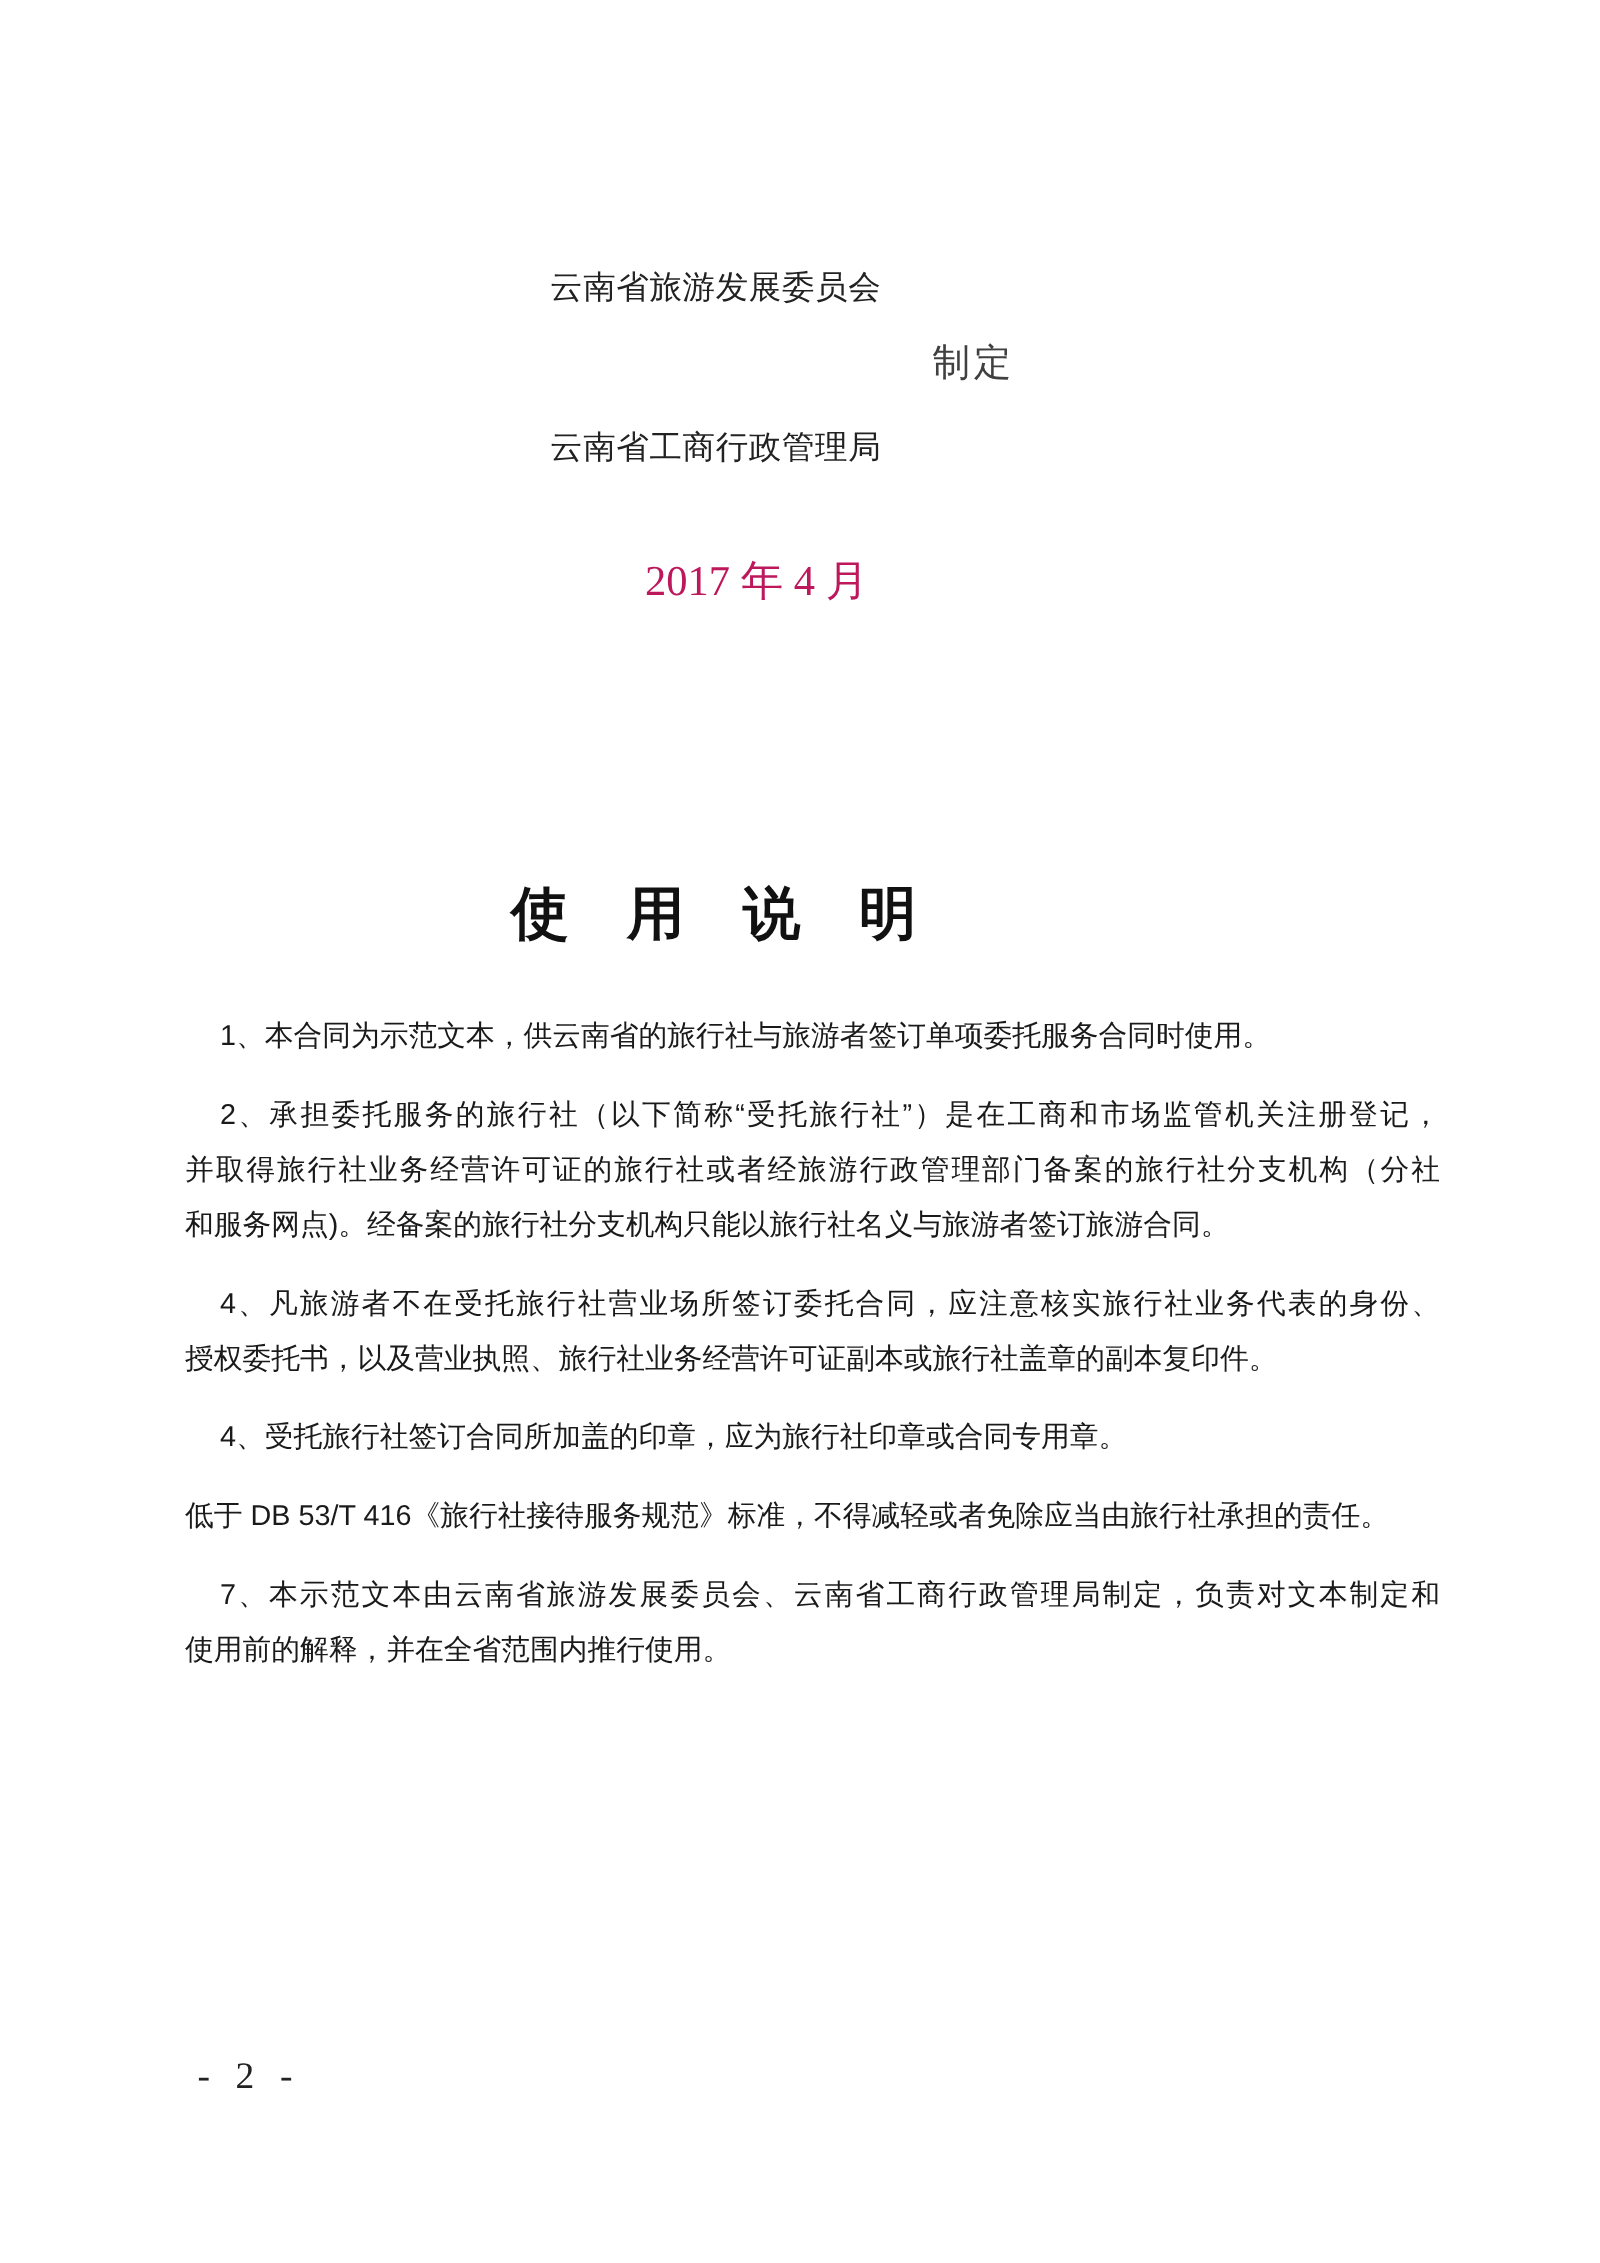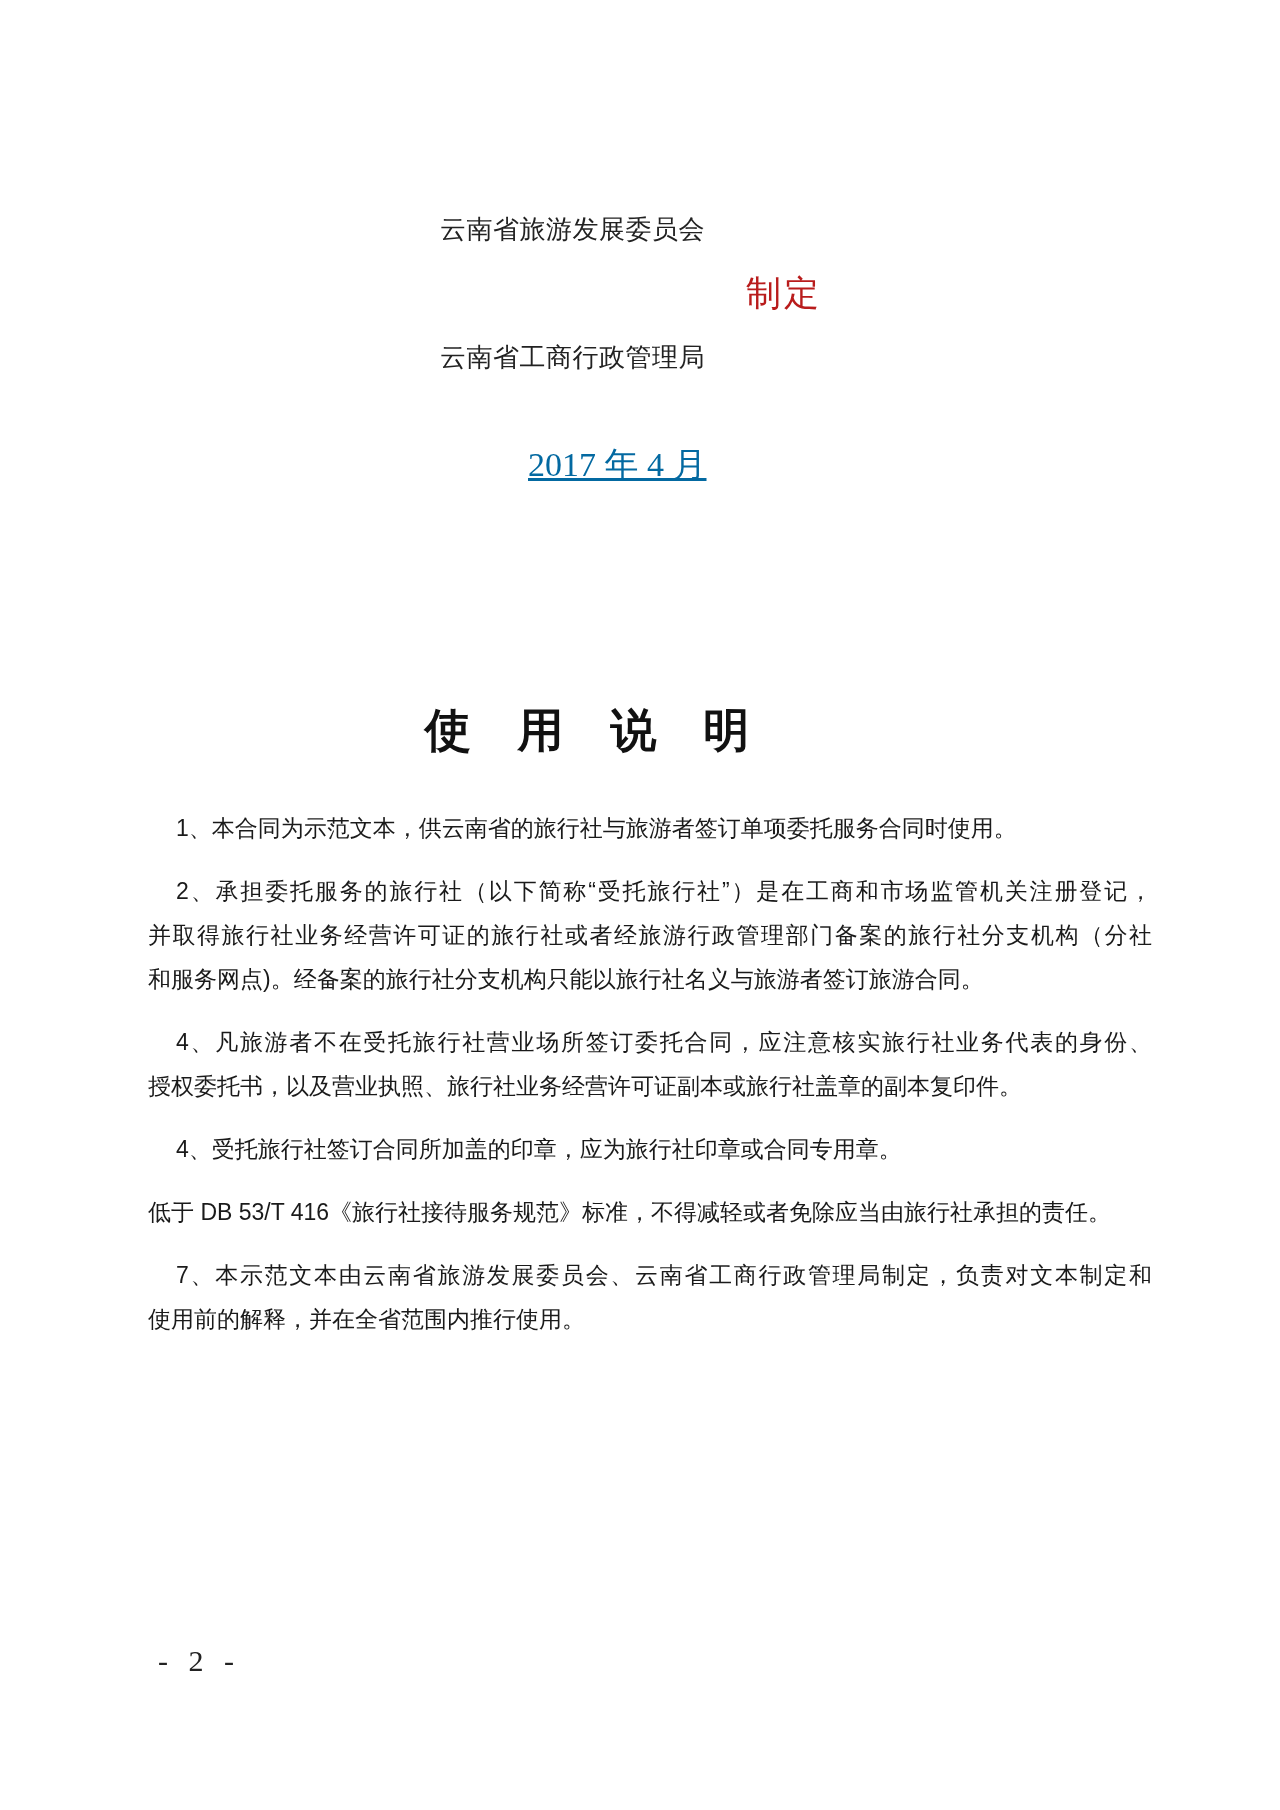--- a/index.html
+++ b/index.html
@@ -28,39 +28,38 @@
     color: #222222;
     white-space: nowrap;
   }
   .org-1 { top: 212px; }
   .org-2 { top: 340px; }
   .maker-label {
     position: absolute;
     left: 746px;
     top: 270px;
     font-family: "Liberation Serif", serif;
-    font-size: 35px;
+    font-size: 30px;
     letter-spacing: 3px;
-    color: #b91c1c;
+    color: #404040;
     white-space: nowrap;
   }
   .publish-date {
     position: absolute;
-    left: 528px;
+    left: 516px;
     top: 442px;
     font-family: "Liberation Serif", serif;
     font-size: 34px;
-    color: #0369a1;
+    color: #be185d;
     white-space: nowrap;
-    text-decoration: underline;
   }
   
   .doc-title {
     position: absolute;
-    left: 16px;
+    left: 0;
     top: 700px;
     width: 1144px;
     margin: 0;
     text-align: center;
     font-family: "Liberation Sans", sans-serif;
     font-size: 46px;
     font-weight: 600;
     word-spacing: 30px;
     letter-spacing: 2px;
     color: #111111;

